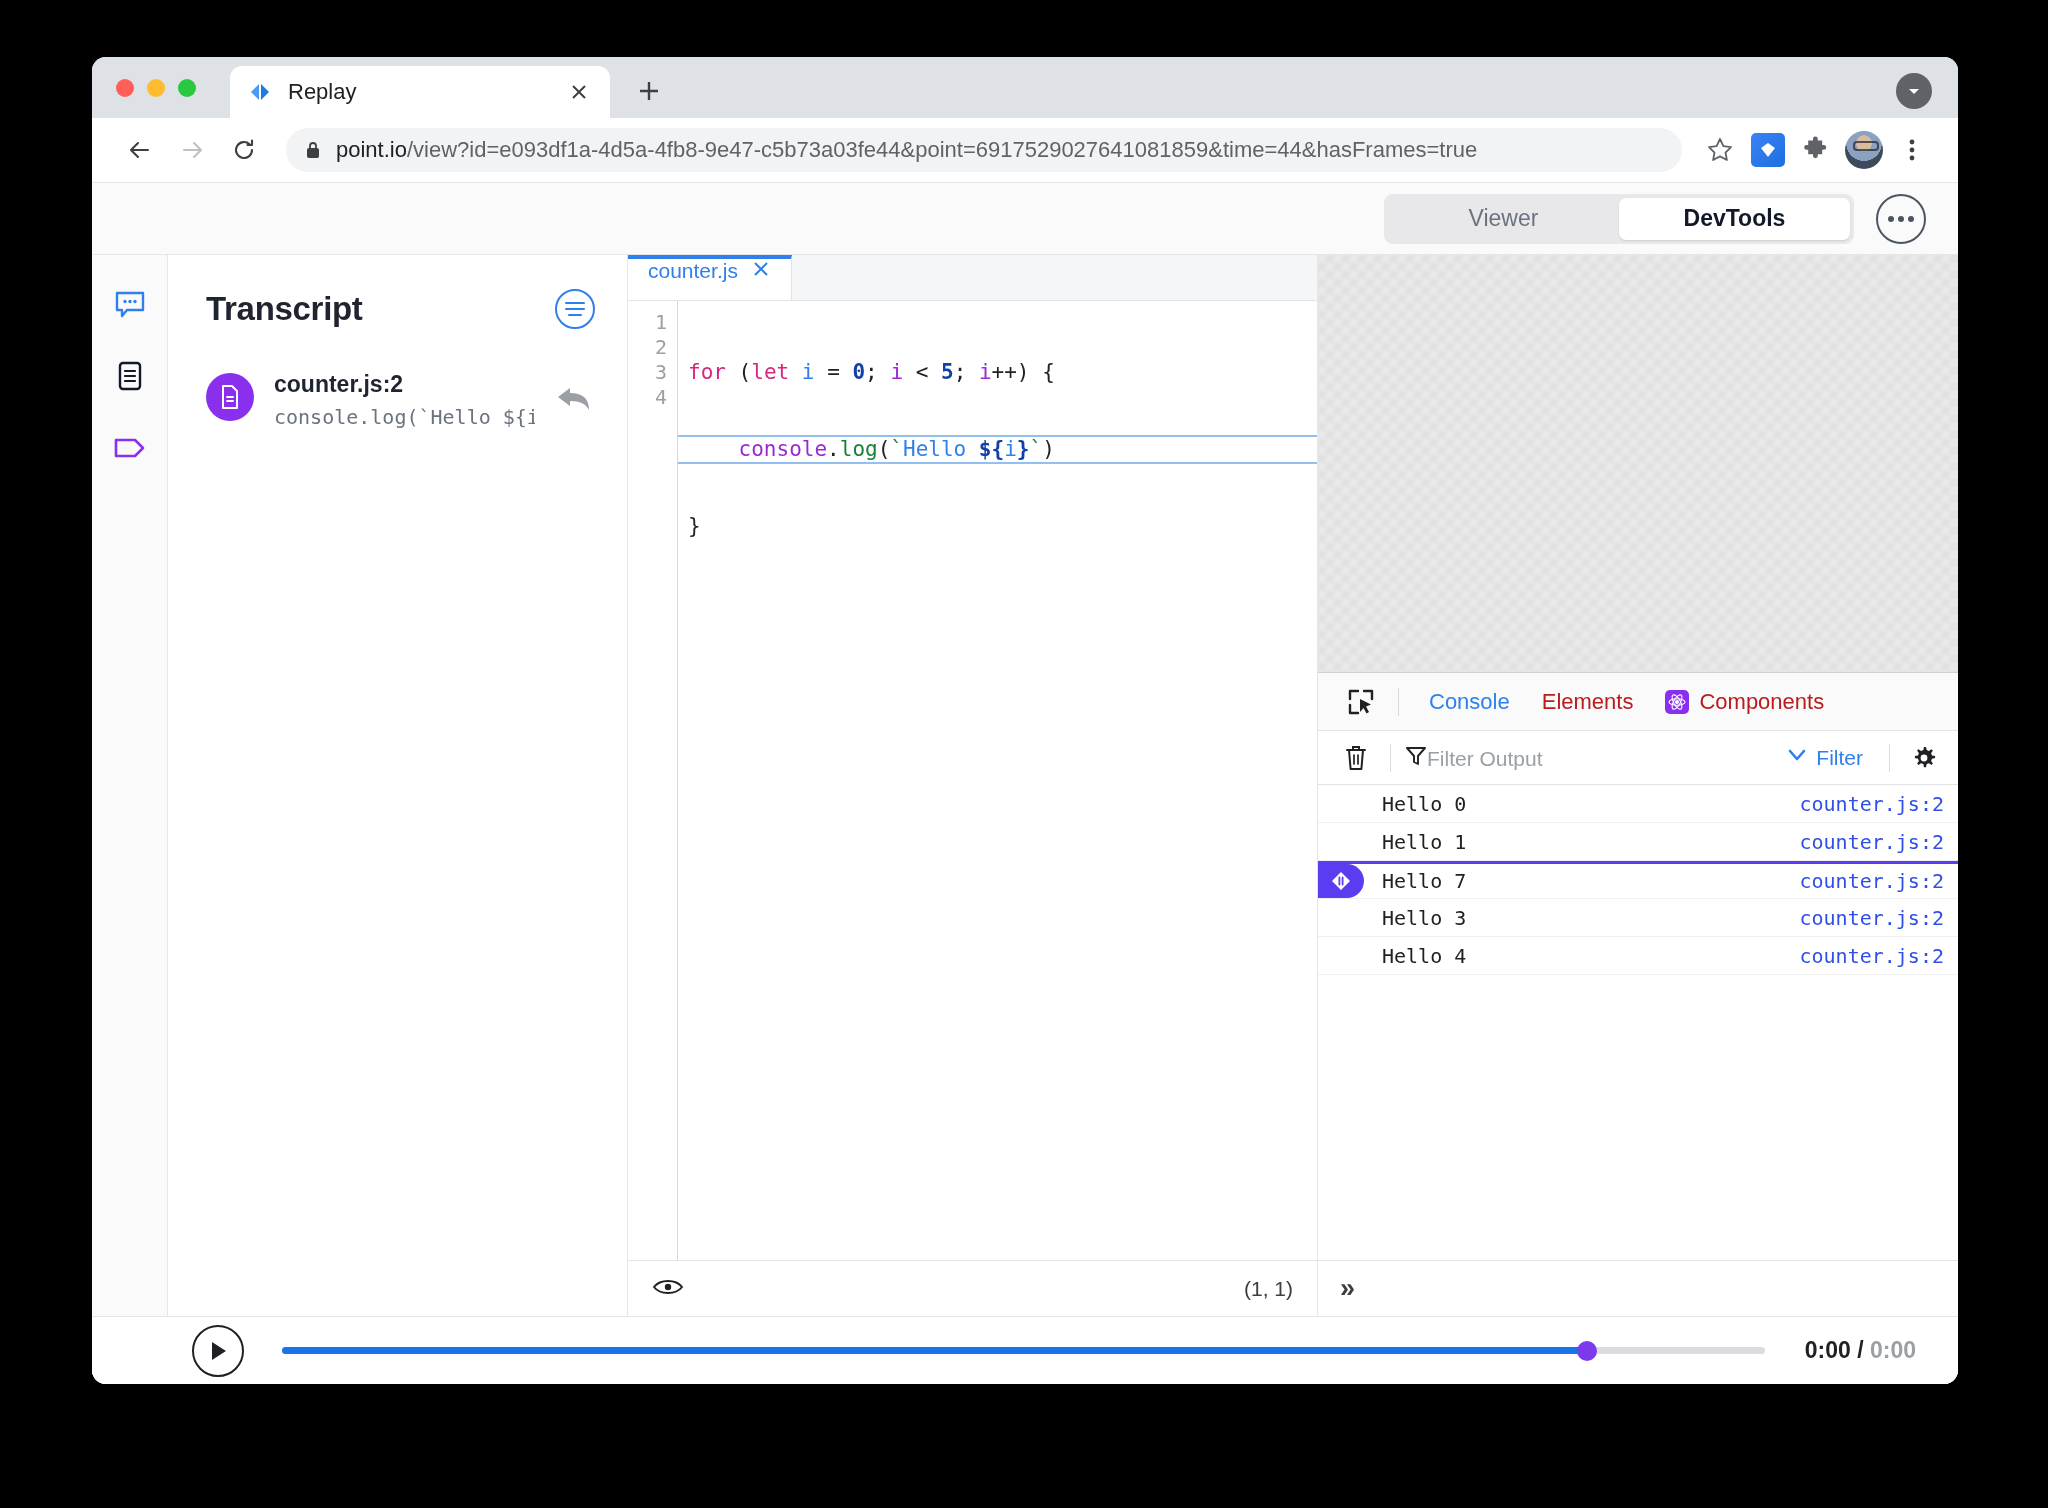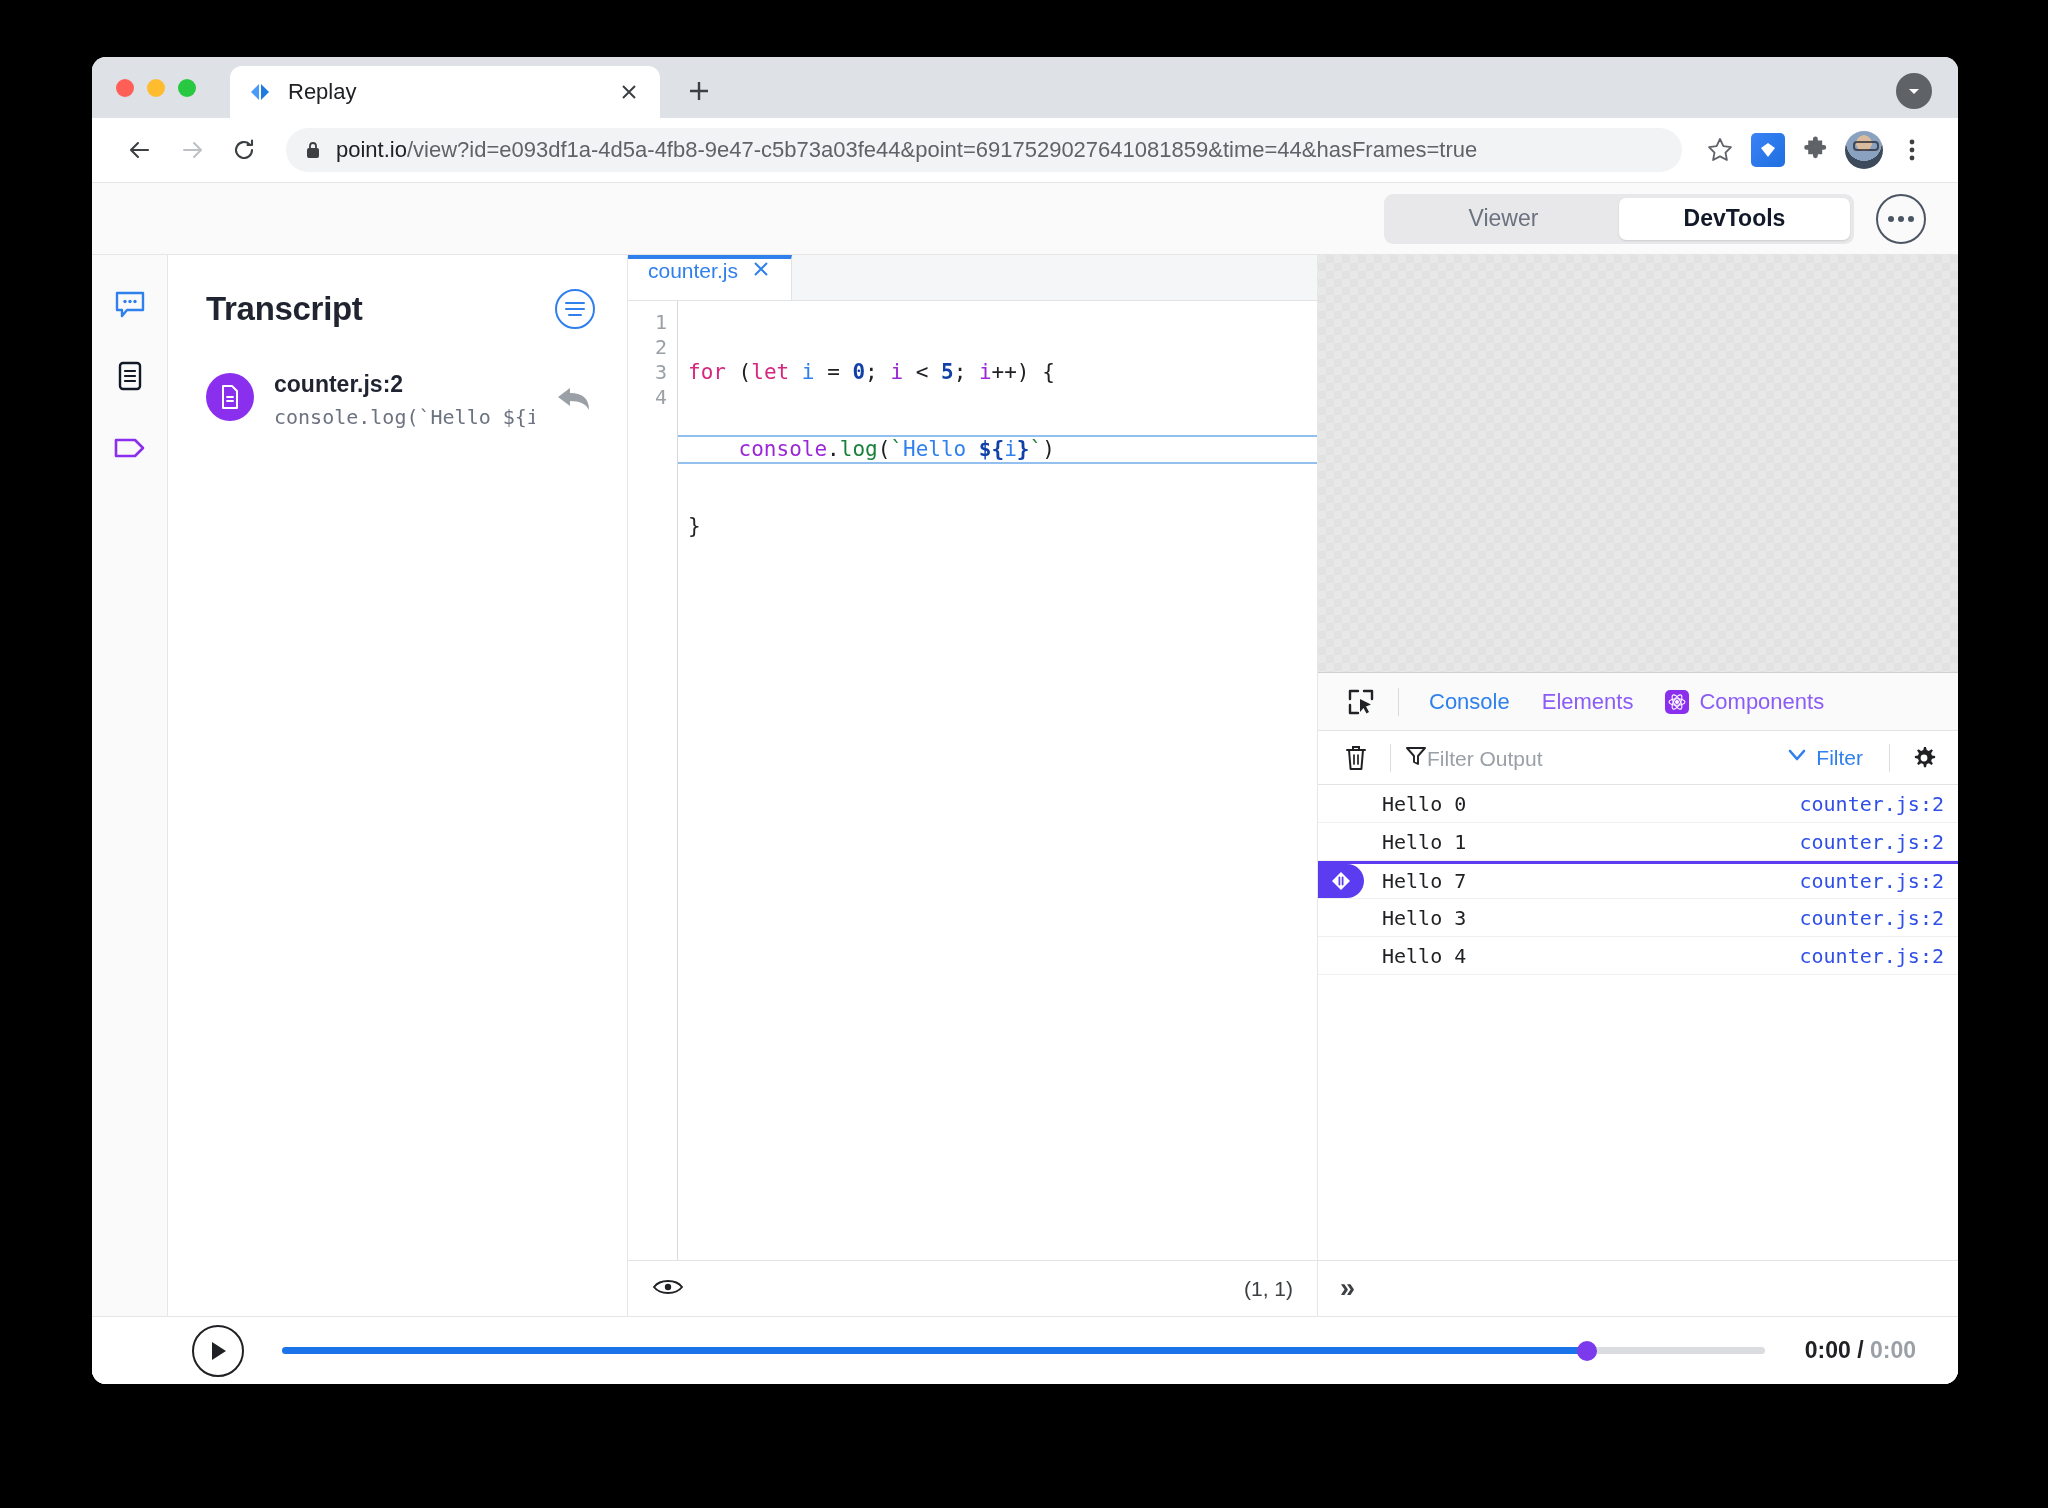--- a/index.html
+++ b/index.html
@@ -34,21 +34,21 @@
     display: flex; gap: 13px;
     position: absolute; left: 24px; top: 22px;
   }
   .traffic i { width: 18px; height: 18px; border-radius: 50%; display: block; }
   .t-red { background: #ff5f57; }
   .t-yellow { background: #febc2e; }
   .t-green { background: #28c840; }
 
   .tab {
     margin-left: 120px;
-    width: 430px; height: 52px;
+    width: 380px; height: 52px;
     background: #ffffff;
     border-radius: 12px 12px 0 0;
     display: flex; align-items: center;
     padding: 0 16px;
     position: relative;
   }
   .tab-favicon { width: 28px; height: 28px; margin-right: 14px; flex: none; }
   .tab-title { font-size: 22px; color: #202124; flex: 1; }
   .tab-close {
     width: 30px; height: 30px;
@@ -339,21 +339,21 @@
     gap: 0;
     flex: none;
   }
   .dt-pick {
     width: 46px; height: 46px;
     display: flex; align-items: center; justify-content: center;
     flex: none;
   }
   .dt-div { width: 1px; height: 28px; background: #d8dadd; margin: 0 14px; flex:none; }
   .dt-tab {
-    font-size: 22px; color: #8b5cf6;
+    font-size: 22px; color: #b91c1c;
     padding: 0 16px;
     display: flex; align-items: center; gap: 10px;
     white-space: nowrap;
   }
   .dt-tab.active { color: #2f80ed; }
   .react-badge {
     width: 24px; height: 24px; border-radius: 5px;
     background: #8b2fef;
     display: flex; align-items: center; justify-content: center;
     flex: none;

